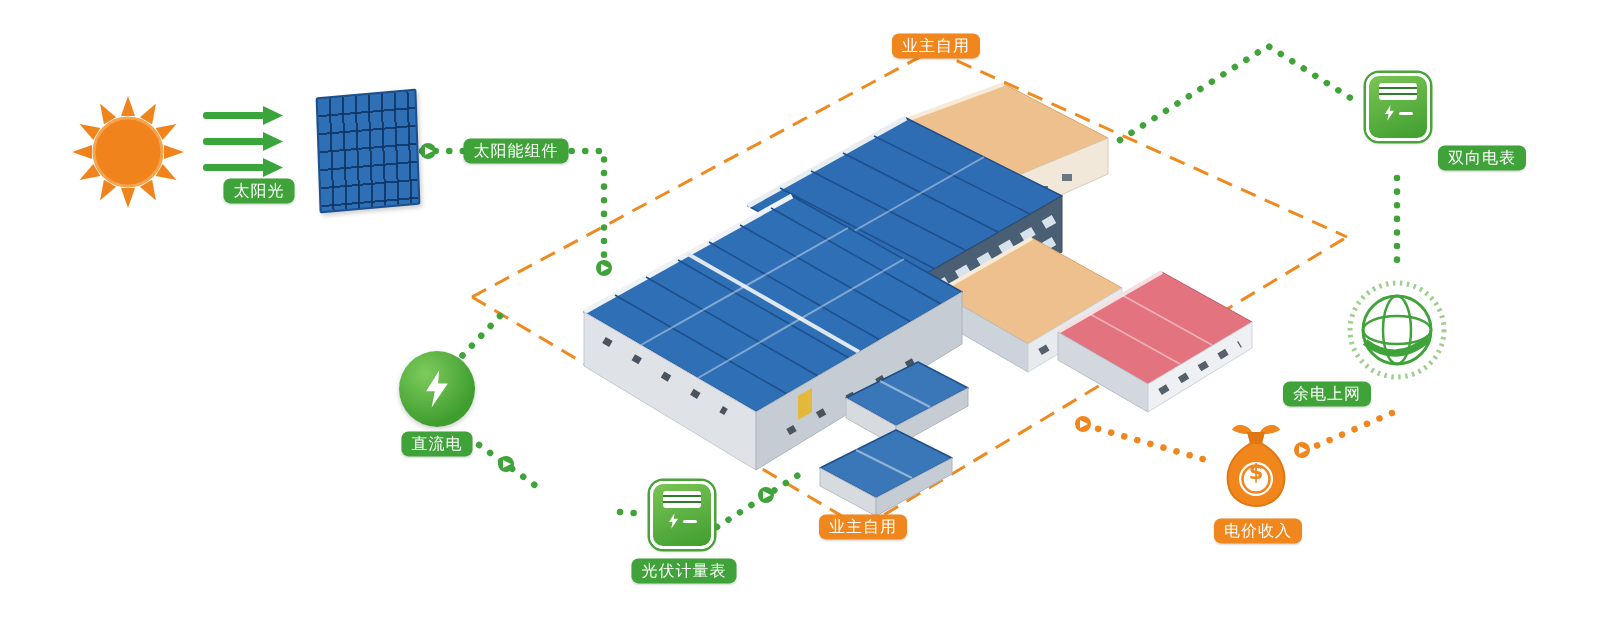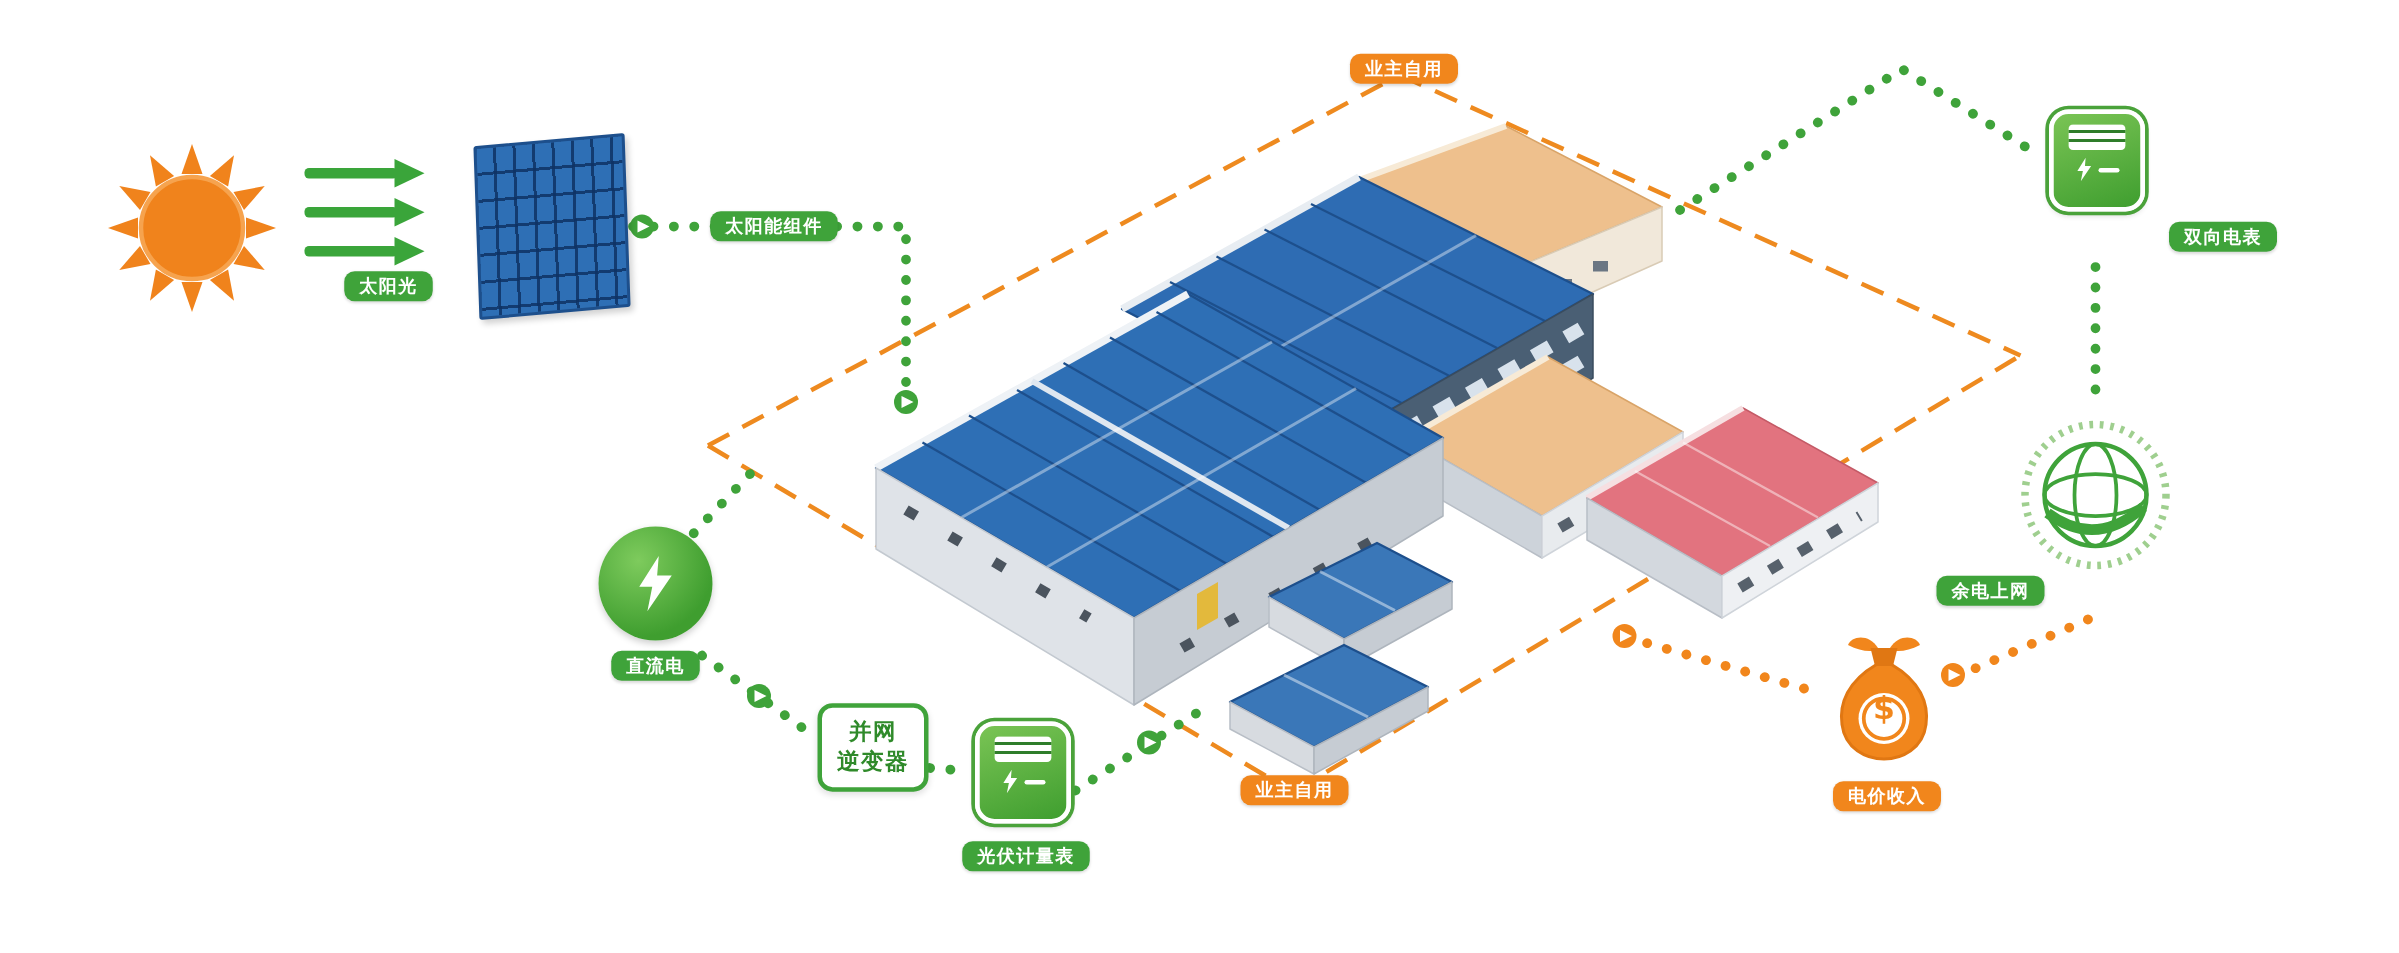--- a/index.html
+++ b/index.html
@@ -1,20 +1,20 @@
 <!DOCTYPE html>
 <html><head>
 <meta charset="utf-8">
 <style>
   html,body{margin:0;padding:0;background:#ffffff;}
   body{font-family:"DejaVu Sans","Liberation Sans",sans-serif;}
   .stage{position:relative;width:1599px;height:635px;background:#ffffff;overflow:hidden;}
   .abs{position:absolute;transform:translate(-50%,-50%);}
   .scene{position:absolute;left:0;top:0;}
-  .pill{display:inline-block;color:#fff;font-weight:bold;font-size:12px;line-height:1.2;
+  .pill{display:inline-block;color:#fff;font-weight:normal;font-size:16px;line-height:1.2;
         padding:3px 10px;border-radius:7px;white-space:nowrap;letter-spacing:1px;
         box-shadow:0 1px 2px rgba(0,0,0,.15);}
   .pill.green{background:#3fa33a;}
   .pill.orange{background:#f1861c;}
   .solar-panel{width:97px;height:112px;background:#2e6fb5;border:2px solid #1d4f8c;border-radius:2px;
         background-image:
           repeating-linear-gradient(to right, rgba(14,50,100,0) 0 11px, rgba(14,50,100,.85) 11px 13px),
           repeating-linear-gradient(to bottom, rgba(14,50,100,0) 0 16px, rgba(14,50,100,.85) 16px 18px);
         box-shadow:2px 3px 4px rgba(0,0,0,.18);}
   .dc-circle{width:76px;height:76px;border-radius:50%;
@@ -191,24 +191,20 @@
   <span class="pill orange abs" style="left:936px;top:46px">业主自用</span>
   <span class="pill orange abs" style="left:863px;top:527px">业主自用</span>
 
   <div class="dc-circle abs" style="left:437px;top:389px">
     <svg width="26" height="38" viewBox="0 0 24 34">
       <path d="M14 0 L2 19 L10 19 L7 34 L22 12 L13 12 Z" fill="#ffffff"></path>
     </svg>
   </div>
   <span class="pill green abs" style="left:437px;top:444px">直流电</span>
 
-  <div class="inverter-box abs" style="left:582px;top:498px">
-    <div>并网</div>
-    <div>逆变器</div>
-  </div>
 
   <div class="meter abs" style="left:682px;top:515px">
     <div class="meter-screen"></div>
     <div class="meter-bottom">
       <svg width="11" height="16" viewBox="0 0 24 34">
         <path d="M14 0 L2 19 L10 19 L7 34 L22 12 L13 12 Z" fill="#ffffff"></path>
       </svg>
       <div class="meter-dash"></div>
     </div>
   </div>

